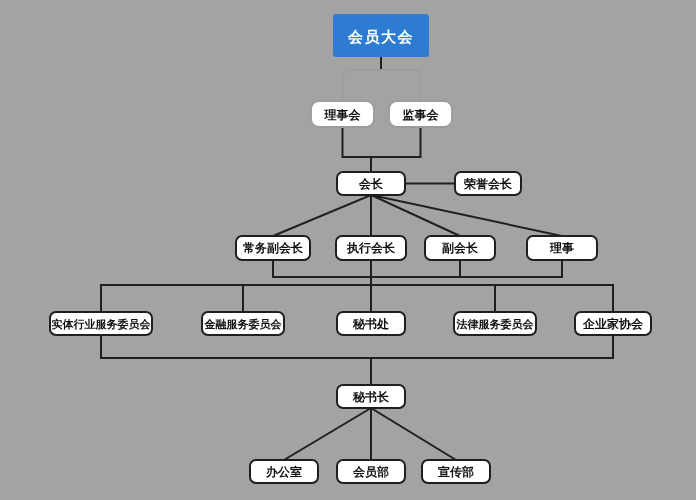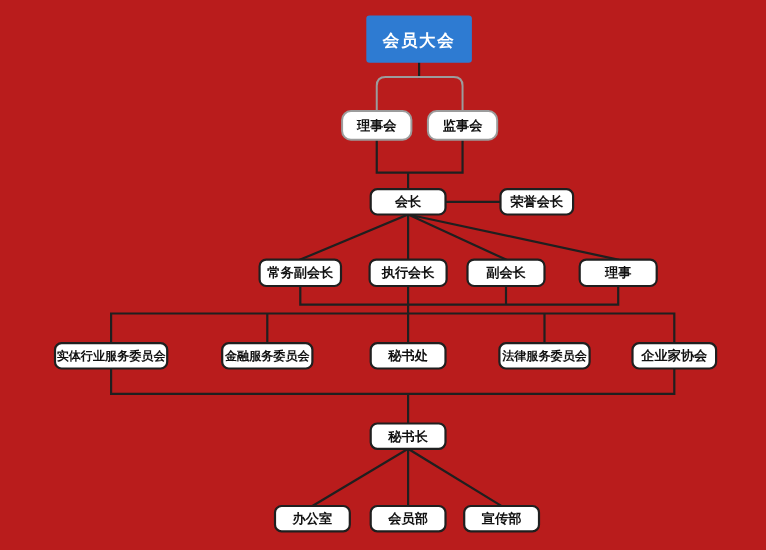--- a/index.html
+++ b/index.html
@@ -1,16 +1,16 @@
 <!DOCTYPE html>
 <html><head>
 <meta charset="utf-8">
 <style>
   html,body{margin:0;padding:0;background:#ffffff;}
-  .canvas{width:696px;height:500px;position:relative;background:#b91c1c;overflow:hidden;}
+  .canvas{width:696px;height:500px;position:relative;background:#a3a3a3;overflow:hidden;}
   svg{display:block;}
   .edge{stroke:#1f1f1f;stroke-width:2;fill:none;stroke-linecap:square;}
   .edge-m{stroke-width:1.8;fill:none;stroke-linecap:square;} 
   .nbox{fill:#ffffff;stroke:#1f1f1f;stroke-width:2;}
   .nbox-m{fill:#ffffff;stroke-width:1.8;} 
   .nbox-root{stroke:none;} 
   .nlabel{font-family:"Liberation Sans","DejaVu Sans",sans-serif;font-size:12px;font-weight:bold;
           fill:#111111;text-anchor:middle;}
   .nlabel-sm{font-size:11px;}
   .nlabel-root{font-size:15px;fill:#ffffff;letter-spacing:1.5px;}

